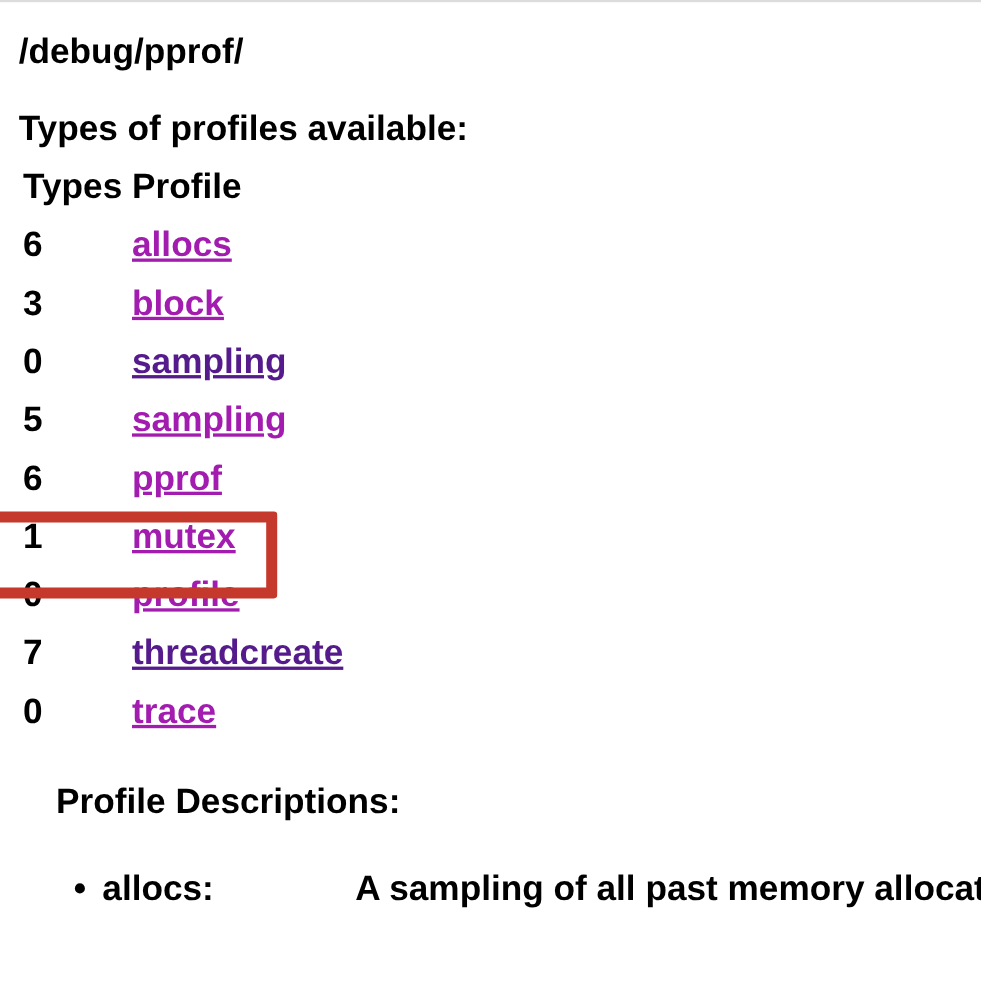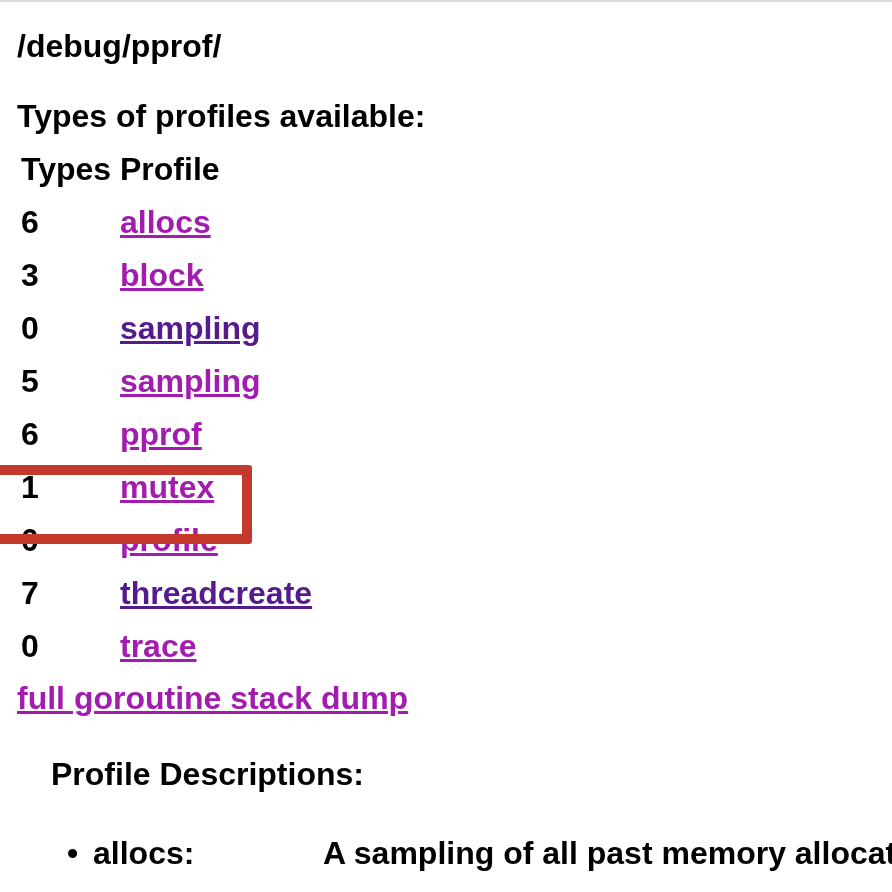--- a/index.html
+++ b/index.html
@@ -117,23 +117,20 @@
         <td class="count-col">7</td>
         <td><a class="link visited">threadcreate</a></td>
       </tr>
       <tr>
         <td class="count-col">0</td>
         <td><a class="link">trace</a></td>
       </tr>
     </tbody>
   </table>
 
-  <div class="full-dump-line">
-    <a class="link">full goroutine stack dump</a>
-  </div>
 
   <div class="desc-heading">Profile Descriptions:</div>
 
   <ul class="descriptions">
     <li>
       <span class="bullet">•</span>
       <span class="profile-name">allocs:</span>
       <span class="profile-desc">A sampling of all past memory allocations</span>
     </li>
   </ul>

